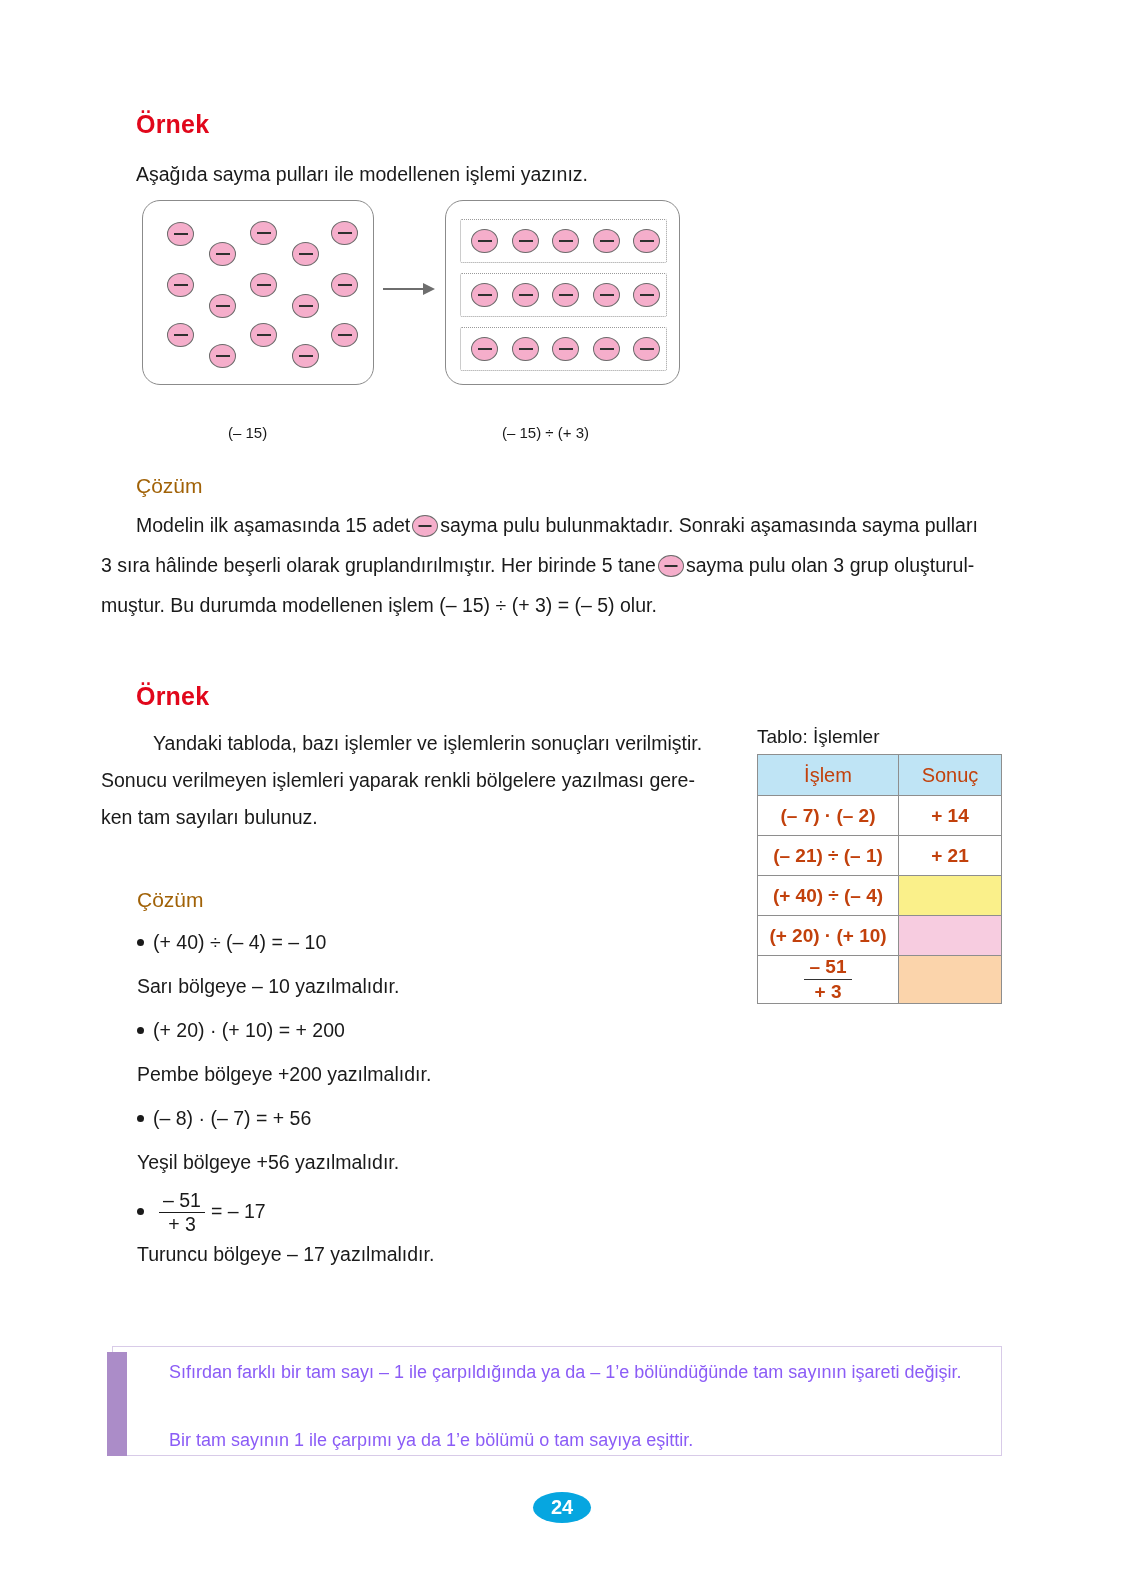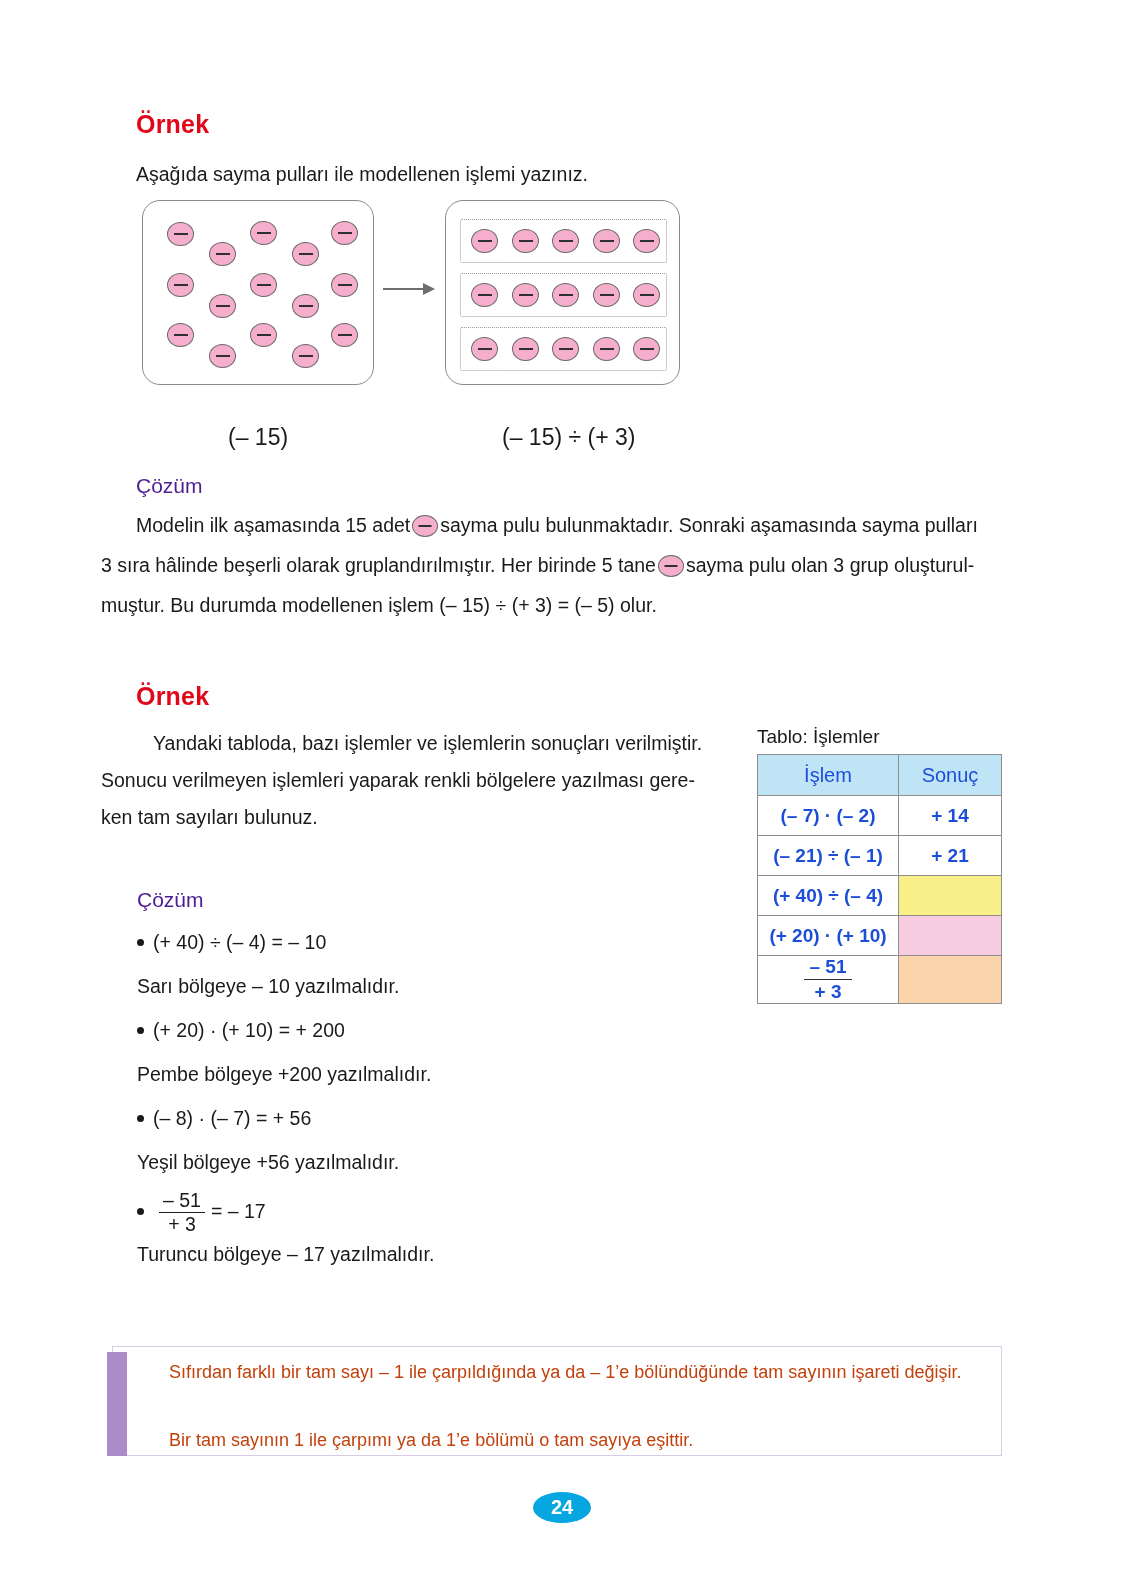--- a/index.html
+++ b/index.html
@@ -22,21 +22,21 @@
   
   .heading-ornek {
     position: absolute;
     color: #e1071b;
     font-weight: bold;
     font-size: 25px;
     letter-spacing: 0.2px;
   }
   .heading-cozum {
     position: absolute;
-    color: #4c1d95;
+    color: #a16207;
     font-size: 21px;
     text-align: center;
   }
   .body-text {
     position: absolute;
     font-size: 19.5px;
     color: #1a1a1a;
     line-height: 1.5;
   }
 
@@ -95,21 +95,21 @@
     position: absolute;
     border: 1.5px dotted #9a9a9a;
     box-sizing: border-box;
     border-radius: 2px;
   }
   .arrow-wrap {
     position: absolute;
   }
   .model-caption {
     position: absolute;
-    font-size: 23px;
+    font-size: 15px;
     color: #1a1a1a;
     white-space: nowrap;
   }
 
   
   .table-caption {
     position: absolute;
     font-size: 19px;
     color: #1a1a1a;
     white-space: nowrap;
@@ -120,21 +120,21 @@
     font-size: 19px;
     background: #fff;
   }
   table.islem-table th,
   table.islem-table td {
     border: 1.4px solid #8e8e8e;
     padding: 0;
     text-align: center;
     vertical-align: middle;
     font-weight: normal;
-    color: #1d4ed8;
+    color: #c2410c;
   }
   table.islem-table th {
     background: #bfe4f5;
     height: 40px;
     font-size: 20px;
   }
   table.islem-table td {
     height: 39px;
     font-weight: bold;
   }
@@ -213,21 +213,21 @@
     box-sizing: border-box;
     background: #ffffff;
   }
   .info-accent {
     position: absolute;
     background: #ab8cc8;
   }
   .info-line {
     position: absolute;
     font-size: 18px;
-    color: #c2410c;
+    color: #8b5cf6;
     white-space: nowrap;
   }
 
   
   .page-badge {
     position: absolute;
     width: 58px;
     height: 31px;
     border-radius: 50%;
     background: #06a6e0;

